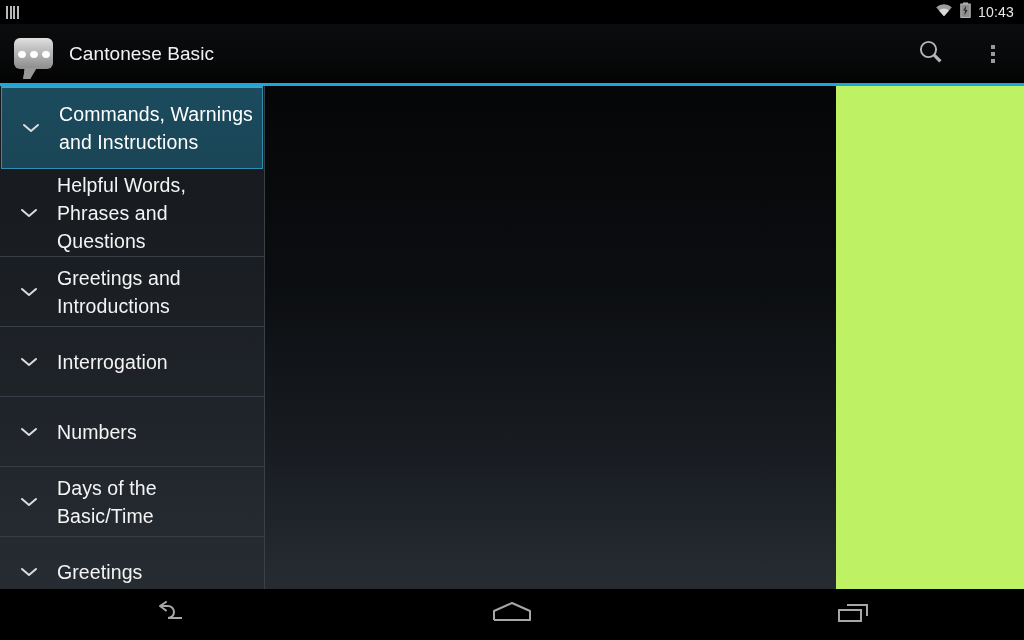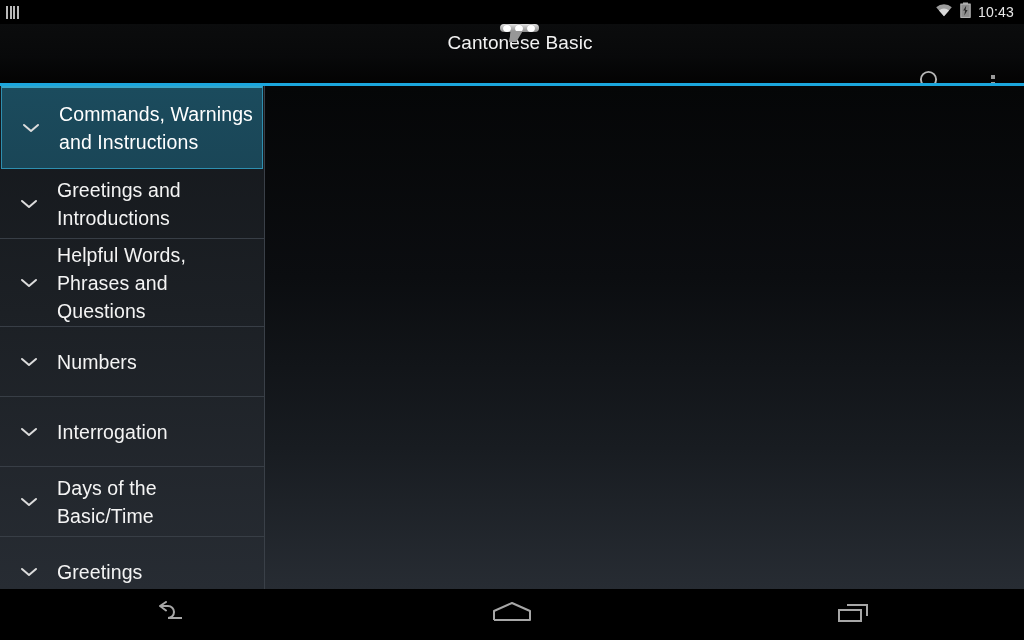--- a/index.html
+++ b/index.html
@@ -24,21 +24,21 @@
   .notif-bars i:nth-child(1){ height:13px; }
   .notif-bars i:nth-child(2){ height:13px; }
   .notif-bars i:nth-child(3){ height:13px; }
   .notif-bars i:nth-child(4){ height:13px; }
   .clock { color:#e8e8e8; font-size:14px; letter-spacing:.2px; }
 
   
   .action-bar {
     position:absolute; top:24px; left:0; width:1024px; height:59px;
     background:linear-gradient(180deg,#0b0c0d 0%, #08090a 55%, #030303 100%);
-    display:flex; align-items:center;flex-direction:column;
+    display:flex; align-items:center;
   }
   .app-icon {
     position:relative; margin-left:14px; width:39px; height:31px;
     border-radius:6px;
     background:linear-gradient(180deg,#e2e2e2 0%, #bdbdbd 38%, #8d8d8d 100%);
     display:flex; align-items:center; justify-content:center; gap:4px;
   }
   .app-icon span { width:8px; height:8px; border-radius:50%;
     background:#ffffff; box-shadow:0 1px 0 rgba(0,0,0,.25) inset; }
   .app-icon::after {
@@ -62,21 +62,21 @@
   .overflow-dots i { display:block; width:4px; height:4px; background:#9a9a9a; }
 
   
   .accent-line {
     position:absolute; top:83px; left:0; width:1024px; height:3px;
     background:#1ba6dd;
   }
 
   
   .content-row {
-    position:absolute; top:86px; left:0; width:1024px; height:503px;
+    position:absolute; top:86px; left:0; width:836px; height:503px;
     display:flex;
     border-radius:11px;
   }
 
   
   .sidebar {
     width:265px; height:503px; position:relative;
     background:linear-gradient(180deg,#14171b 0%, #1c2025 45%, #272c33 100%);
     border-right:1px solid #3a4048;
     overflow:hidden;
@@ -183,54 +183,54 @@
 
       <div class="nav-item selected">
         <span class="chev">
           <svg width="20" height="12" viewBox="0 0 20 12">
             <polyline points="3,3 10,9 17,3" fill="none" stroke="#dcdcdc" stroke-width="2" stroke-linecap="round" stroke-linejoin="round"></polyline>
           </svg>
         </span>
         <span class="label">Commands, Warnings and Instructions</span>
       </div>
 
+      <div class="nav-item tall3">
+        <span class="chev">
+          <svg width="20" height="12" viewBox="0 0 20 12">
+            <polyline points="3,3 10,9 17,3" fill="none" stroke="#dcdcdc" stroke-width="2" stroke-linecap="round" stroke-linejoin="round"></polyline>
+          </svg>
+        </span>
+        <span class="label">Helpful Words, Phrases and Questions</span>
+      </div>
+
       <div class="nav-item tall2">
         <span class="chev">
           <svg width="20" height="12" viewBox="0 0 20 12">
             <polyline points="3,3 10,9 17,3" fill="none" stroke="#dcdcdc" stroke-width="2" stroke-linecap="round" stroke-linejoin="round"></polyline>
           </svg>
         </span>
         <span class="label">Greetings and Introductions</span>
       </div>
 
-      <div class="nav-item tall3">
-        <span class="chev">
-          <svg width="20" height="12" viewBox="0 0 20 12">
-            <polyline points="3,3 10,9 17,3" fill="none" stroke="#dcdcdc" stroke-width="2" stroke-linecap="round" stroke-linejoin="round"></polyline>
-          </svg>
-        </span>
-        <span class="label">Helpful Words, Phrases and Questions</span>
+      <div class="nav-item tall2">
+        <span class="chev">
+          <svg width="20" height="12" viewBox="0 0 20 12">
+            <polyline points="3,3 10,9 17,3" fill="none" stroke="#dcdcdc" stroke-width="2" stroke-linecap="round" stroke-linejoin="round"></polyline>
+          </svg>
+        </span>
+        <span class="label">Interrogation</span>
       </div>
 
       <div class="nav-item tall2">
         <span class="chev">
           <svg width="20" height="12" viewBox="0 0 20 12">
             <polyline points="3,3 10,9 17,3" fill="none" stroke="#dcdcdc" stroke-width="2" stroke-linecap="round" stroke-linejoin="round"></polyline>
           </svg>
         </span>
         <span class="label">Numbers</span>
-      </div>
-
-      <div class="nav-item tall2">
-        <span class="chev">
-          <svg width="20" height="12" viewBox="0 0 20 12">
-            <polyline points="3,3 10,9 17,3" fill="none" stroke="#dcdcdc" stroke-width="2" stroke-linecap="round" stroke-linejoin="round"></polyline>
-          </svg>
-        </span>
-        <span class="label">Interrogation</span>
       </div>
 
       <div class="nav-item tall2">
         <span class="chev">
           <svg width="20" height="12" viewBox="0 0 20 12">
             <polyline points="3,3 10,9 17,3" fill="none" stroke="#dcdcdc" stroke-width="2" stroke-linecap="round" stroke-linejoin="round"></polyline>
           </svg>
         </span>
         <span class="label">Days of the Basic/Time</span>
       </div>

